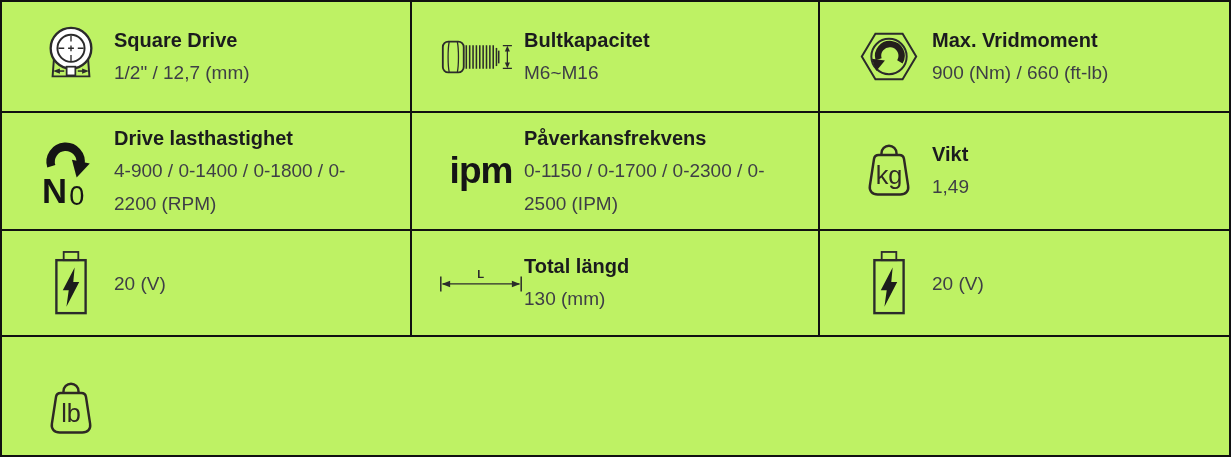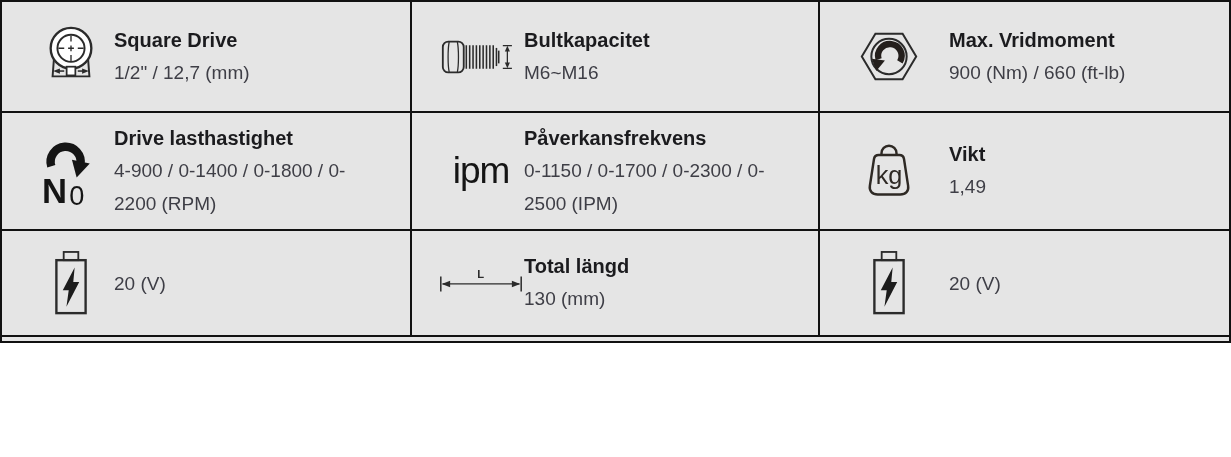--- a/index.html
+++ b/index.html
@@ -2,36 +2,36 @@
 <html><head>
 <meta charset="utf-8">
 <style>
   * { margin:0; padding:0; box-sizing:border-box; }
   body {
     background:#ffffff;
     font-family:"Liberation Sans","DejaVu Sans",sans-serif;
     -webkit-font-smoothing:antialiased;
   }
   .spec-table {
-    width:1231px; height:343px;
+    width:1231px; height:457px;
     border:2px solid #111111;
     display:grid;
     grid-template-columns:410px 408px 1fr;
     grid-template-rows:111px 118px 106px 1fr;
-    background:#e5e5e5;
+    background:#bef264;
   }
   .cell {
     border-right:2px solid #111111;
     border-bottom:2px solid #111111;
     display:flex;
     align-items:center;
     padding-left:26px;
     overflow:hidden;
   }
-  .cell:nth-child(3n) { border-right:none;gap:17px; }
+  .cell:nth-child(3n) { border-right:none; }
   .cell-full {
     grid-column:1 / -1;
     border-right:none !important;
     border-bottom:none !important;
     margin-top:26px;
   }
   .icon-wrap {
     width:86px; flex:0 0 86px;
     display:flex; align-items:center; justify-content:center;
   }
@@ -39,21 +39,21 @@
   .cell-full .text { max-width:none; }
   .title {
     font-size:20px; font-weight:700; color:#1b1b1e;
     line-height:30px; margin-bottom:1px;
   }
   .value {
     font-size:19px; font-weight:400; color:#3e3e46;
     line-height:33px;
   }
   .ipm-glyph {
-    font-size:37px; font-weight:400; color:#151515; letter-spacing:-1px;
+    font-size:37px; font-weight:700; color:#151515; letter-spacing:-1px;
   }
   svg text { font-family:"Liberation Sans","DejaVu Sans",sans-serif; }
 </style>
 </head>
 <body>
 
 <div class="spec-table">
 
   <div class="cell">
     <div class="icon-wrap">

